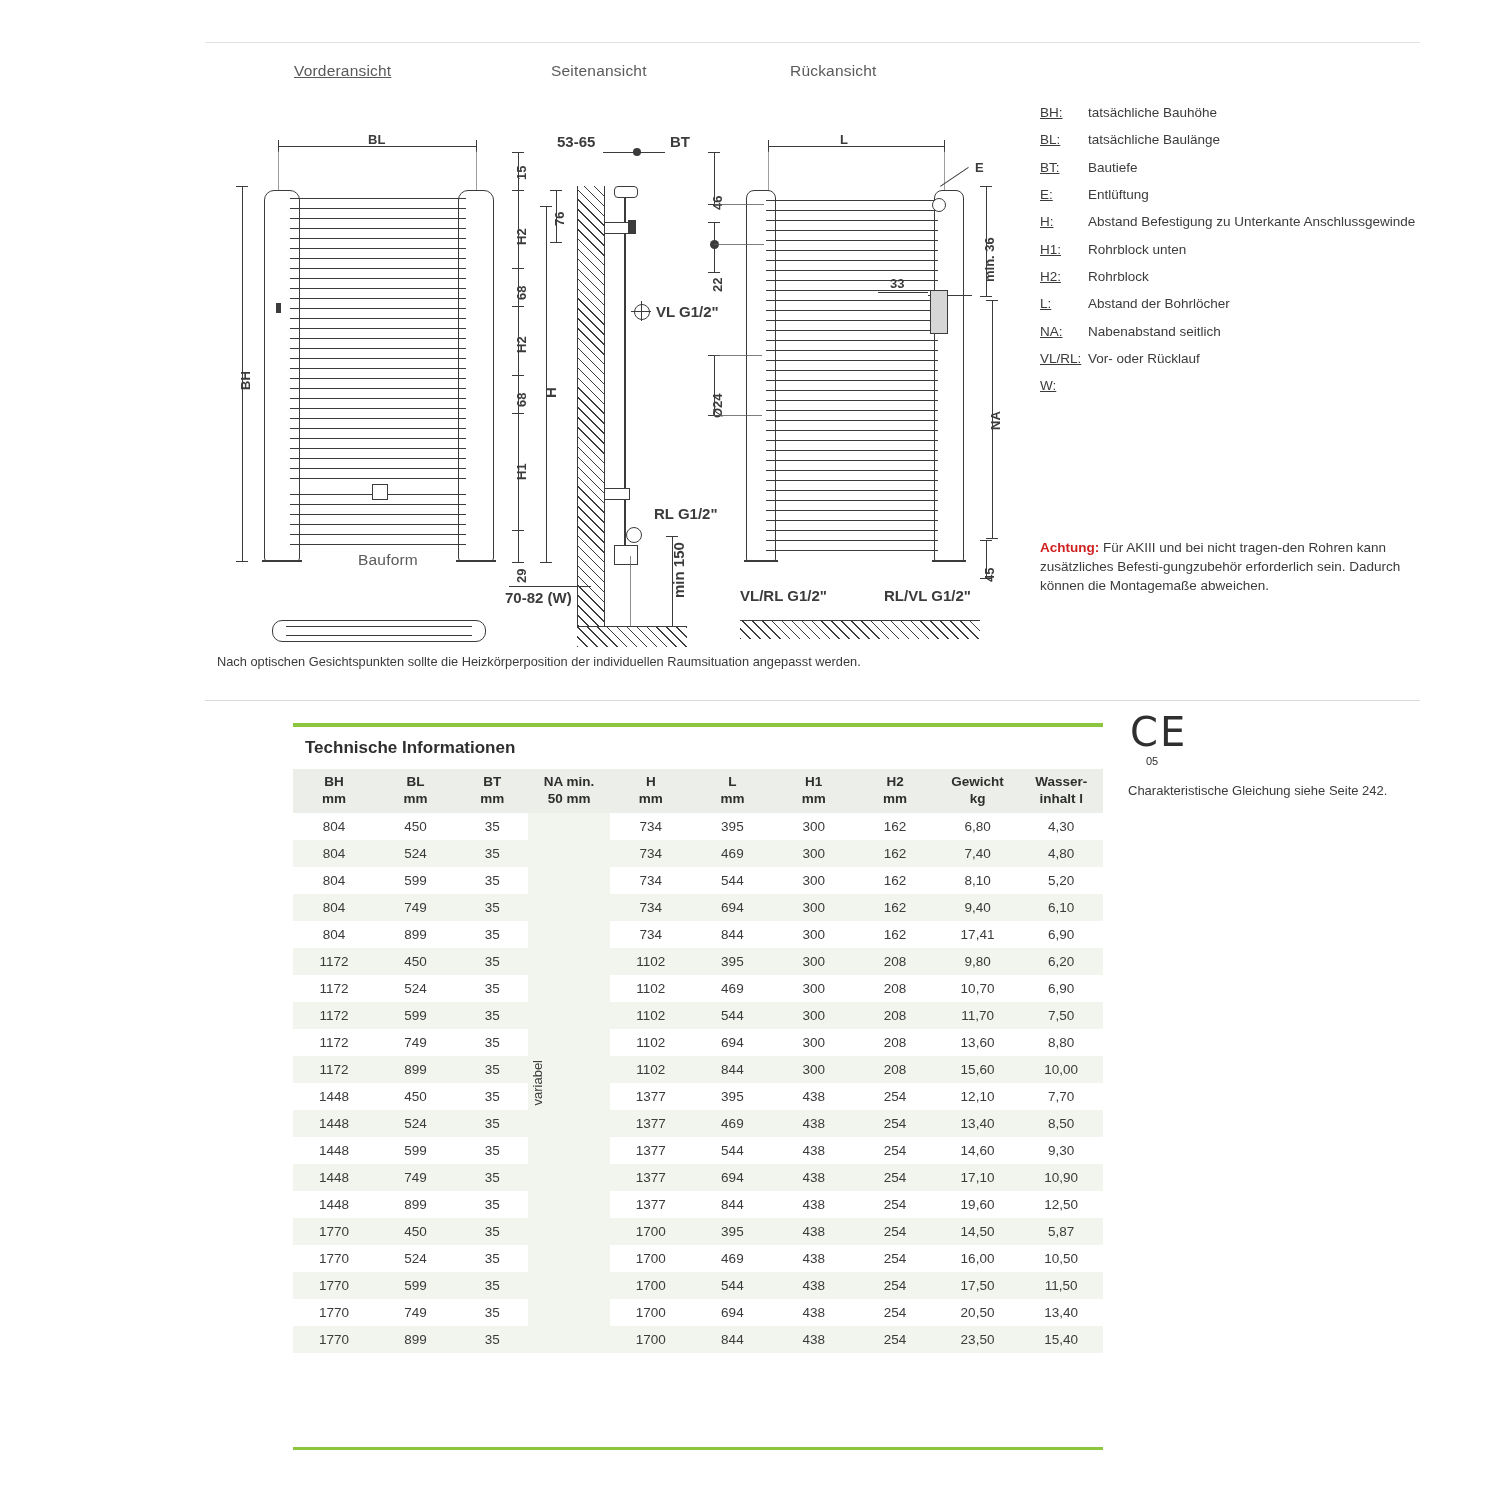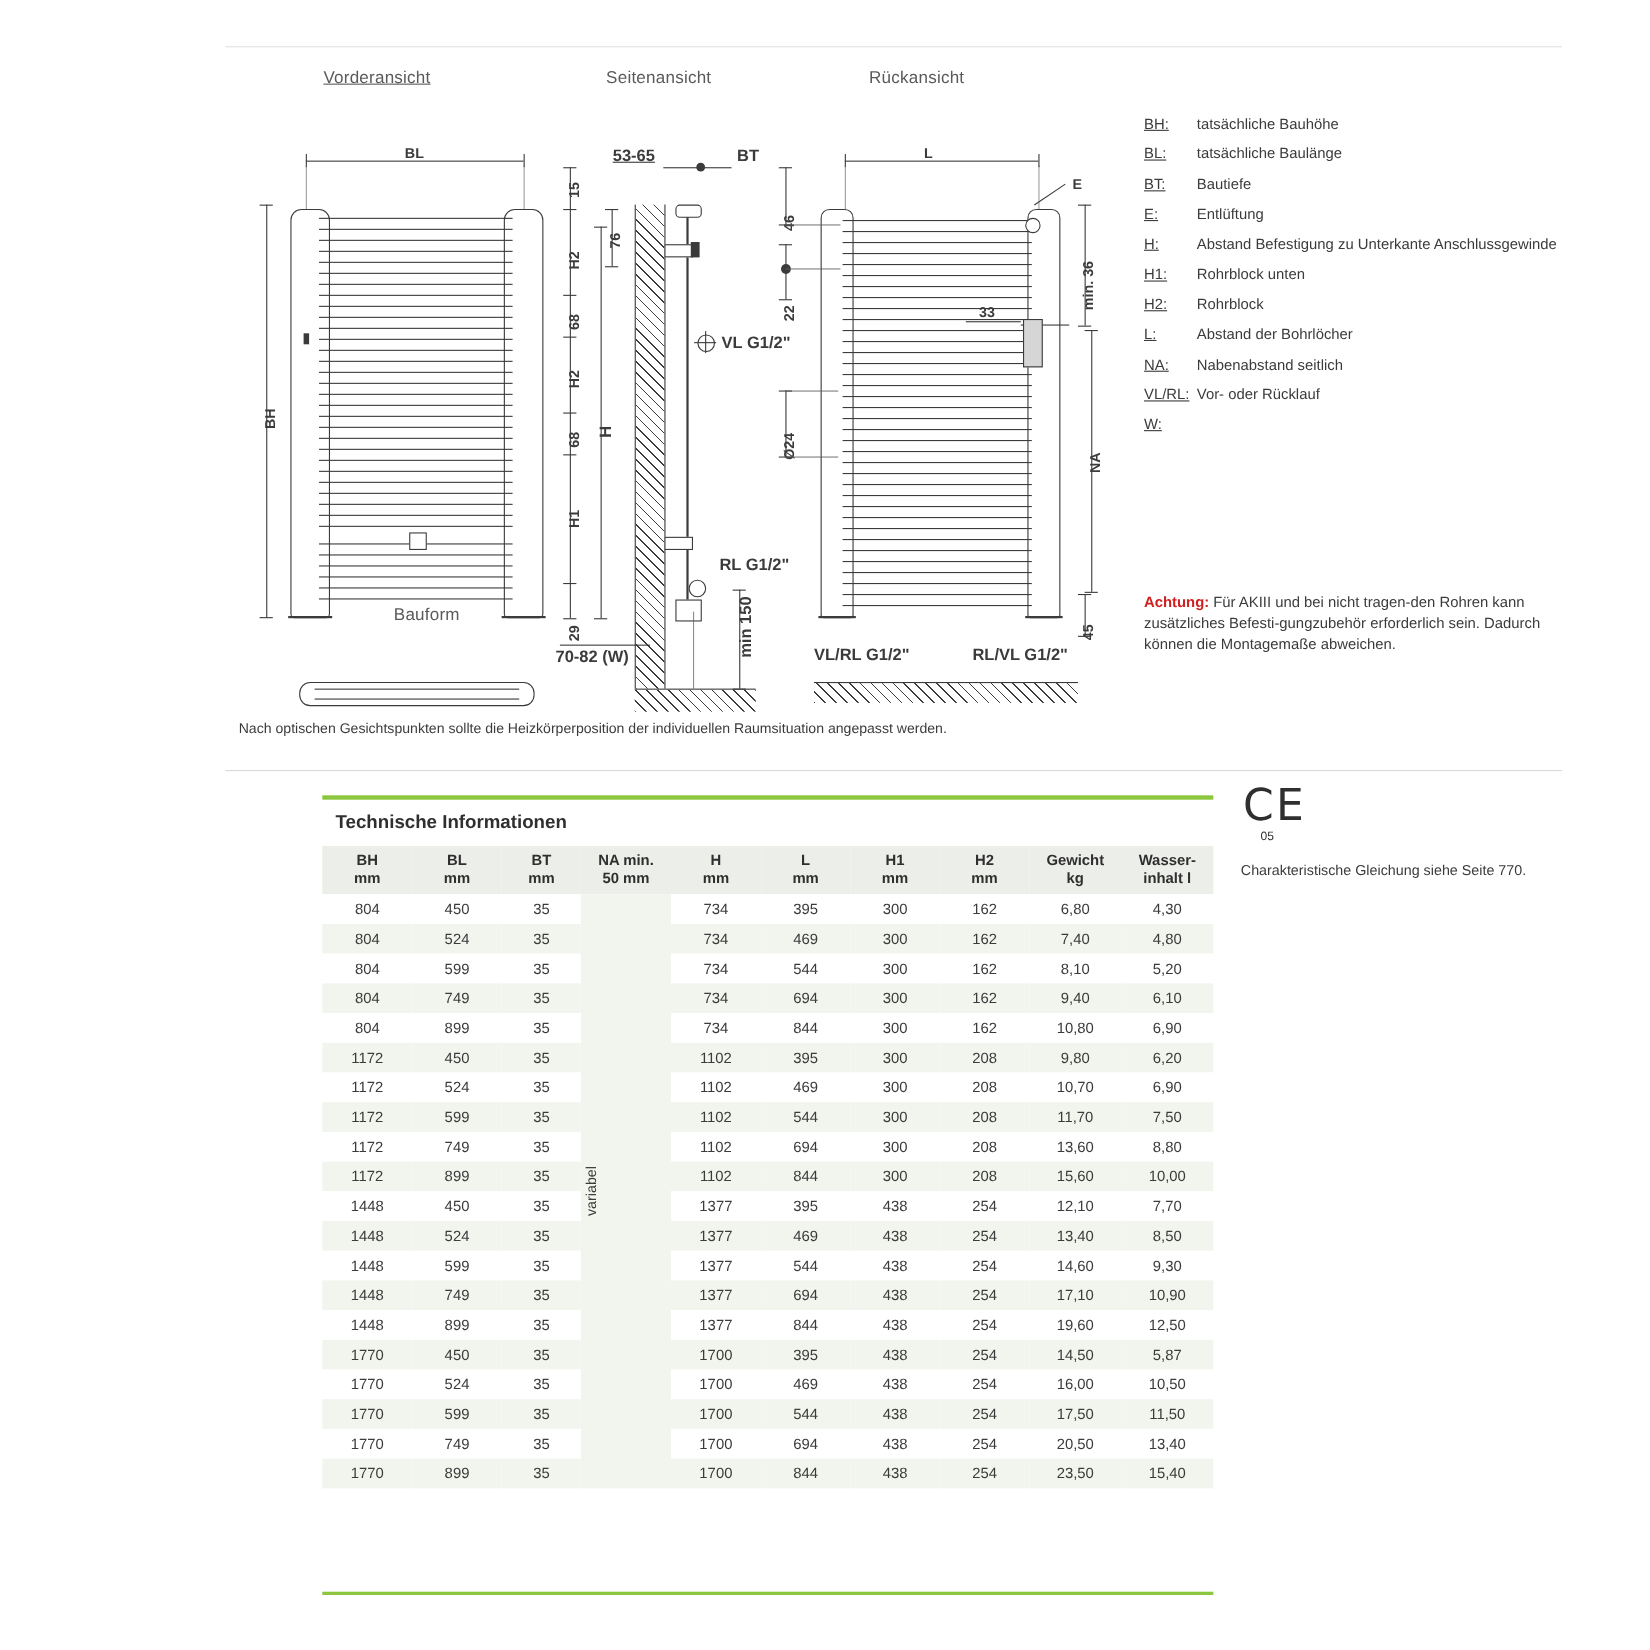--- a/index.html
+++ b/index.html
@@ -177,21 +177,21 @@
     <div class="pill"></div>
     <div class="pill-in"></div>
   </div>
 
   <div>
 
     <div class="hatch" style="left:577px;top:186px;width:26px;height:440px;border-left:1.4px solid #3b3b3b;border-right:1.4px solid #3b3b3b;"></div>
 
     <div class="hatch" style="left:577px;top:626px;width:110px;height:20px;border-top:1.4px solid #3b3b3b;"></div>
 
-    <div class="lbl lbl-b lbl-15" style="left:557px;top:133px;text-decoration:underline;">53-65</div>
+    <div class="lbl lbl-b lbl-15" style="left:557px;top:133px;">53-65</div>
     <div class="ln hl dim" style="left:603px;top:152px;width:34px;"></div>
 
     <div class="lbl lbl-b lbl-15" style="left:670px;top:133px;">BT</div>
     <div class="ln hl dim" style="left:637px;top:152px;width:28px;"></div>
     <div style="position:absolute;left:633px;top:148px;width:8px;height:8px;background:#3b3b3b;border-radius:50%;"></div>
 
     <div class="ln vl dim" style="left:556px;top:190px;height:52px;"></div>
     <div class="ln hl dim" style="left:550px;top:190px;width:12px;"></div>
     <div class="ln hl dim" style="left:550px;top:242px;width:12px;"></div>
     <div class="lbl lbl-b lbl-rot" style="left:552px;top:226px;">76</div>
@@ -384,21 +384,21 @@
   <div class="notes">
     <div>Nach optischen Gesichtspunkten sollte die Heizkörperposition der individuellen Raumsituation angepasst werden.</div>
   </div>
 
   <div class="rule-mid"></div>
 
   <div class="ce-box">
     <div class="ce-txt">CE</div>
   </div>
   <div class="ce-05">05</div>
-  <div class="ce-note">Charakteristische Gleichung siehe Seite 770.</div>
+  <div class="ce-note">Charakteristische Gleichung siehe Seite 242.</div>
 
   <div class="tbl-wrap">
     <div class="tbl-topbar"></div>
     <table class="tech">
       <thead>
         <tr>
           <th style="width:82px"><span>BH</span><br><span>mm</span></th>
           <th style="width:82px"><span>BL</span><br><span>mm</span></th>
           <th style="width:72px"><span>BT</span><br><span>mm</span></th>
           <th style="width:82px"><span>NA min.</span><br><span>50 mm</span></th>
@@ -459,21 +459,21 @@
             <td>6,10</td>
           </tr>
           <tr>
             <td>804</td>
             <td>899</td>
             <td>35</td>
             <td>734</td>
             <td>844</td>
             <td>300</td>
             <td>162</td>
-            <td>10,80</td>
+            <td>17,41</td>
             <td>6,90</td>
           </tr>
           <tr>
             <td>1172</td>
             <td>450</td>
             <td>35</td>
             <td>1102</td>
             <td>395</td>
             <td>300</td>
             <td>208</td>

